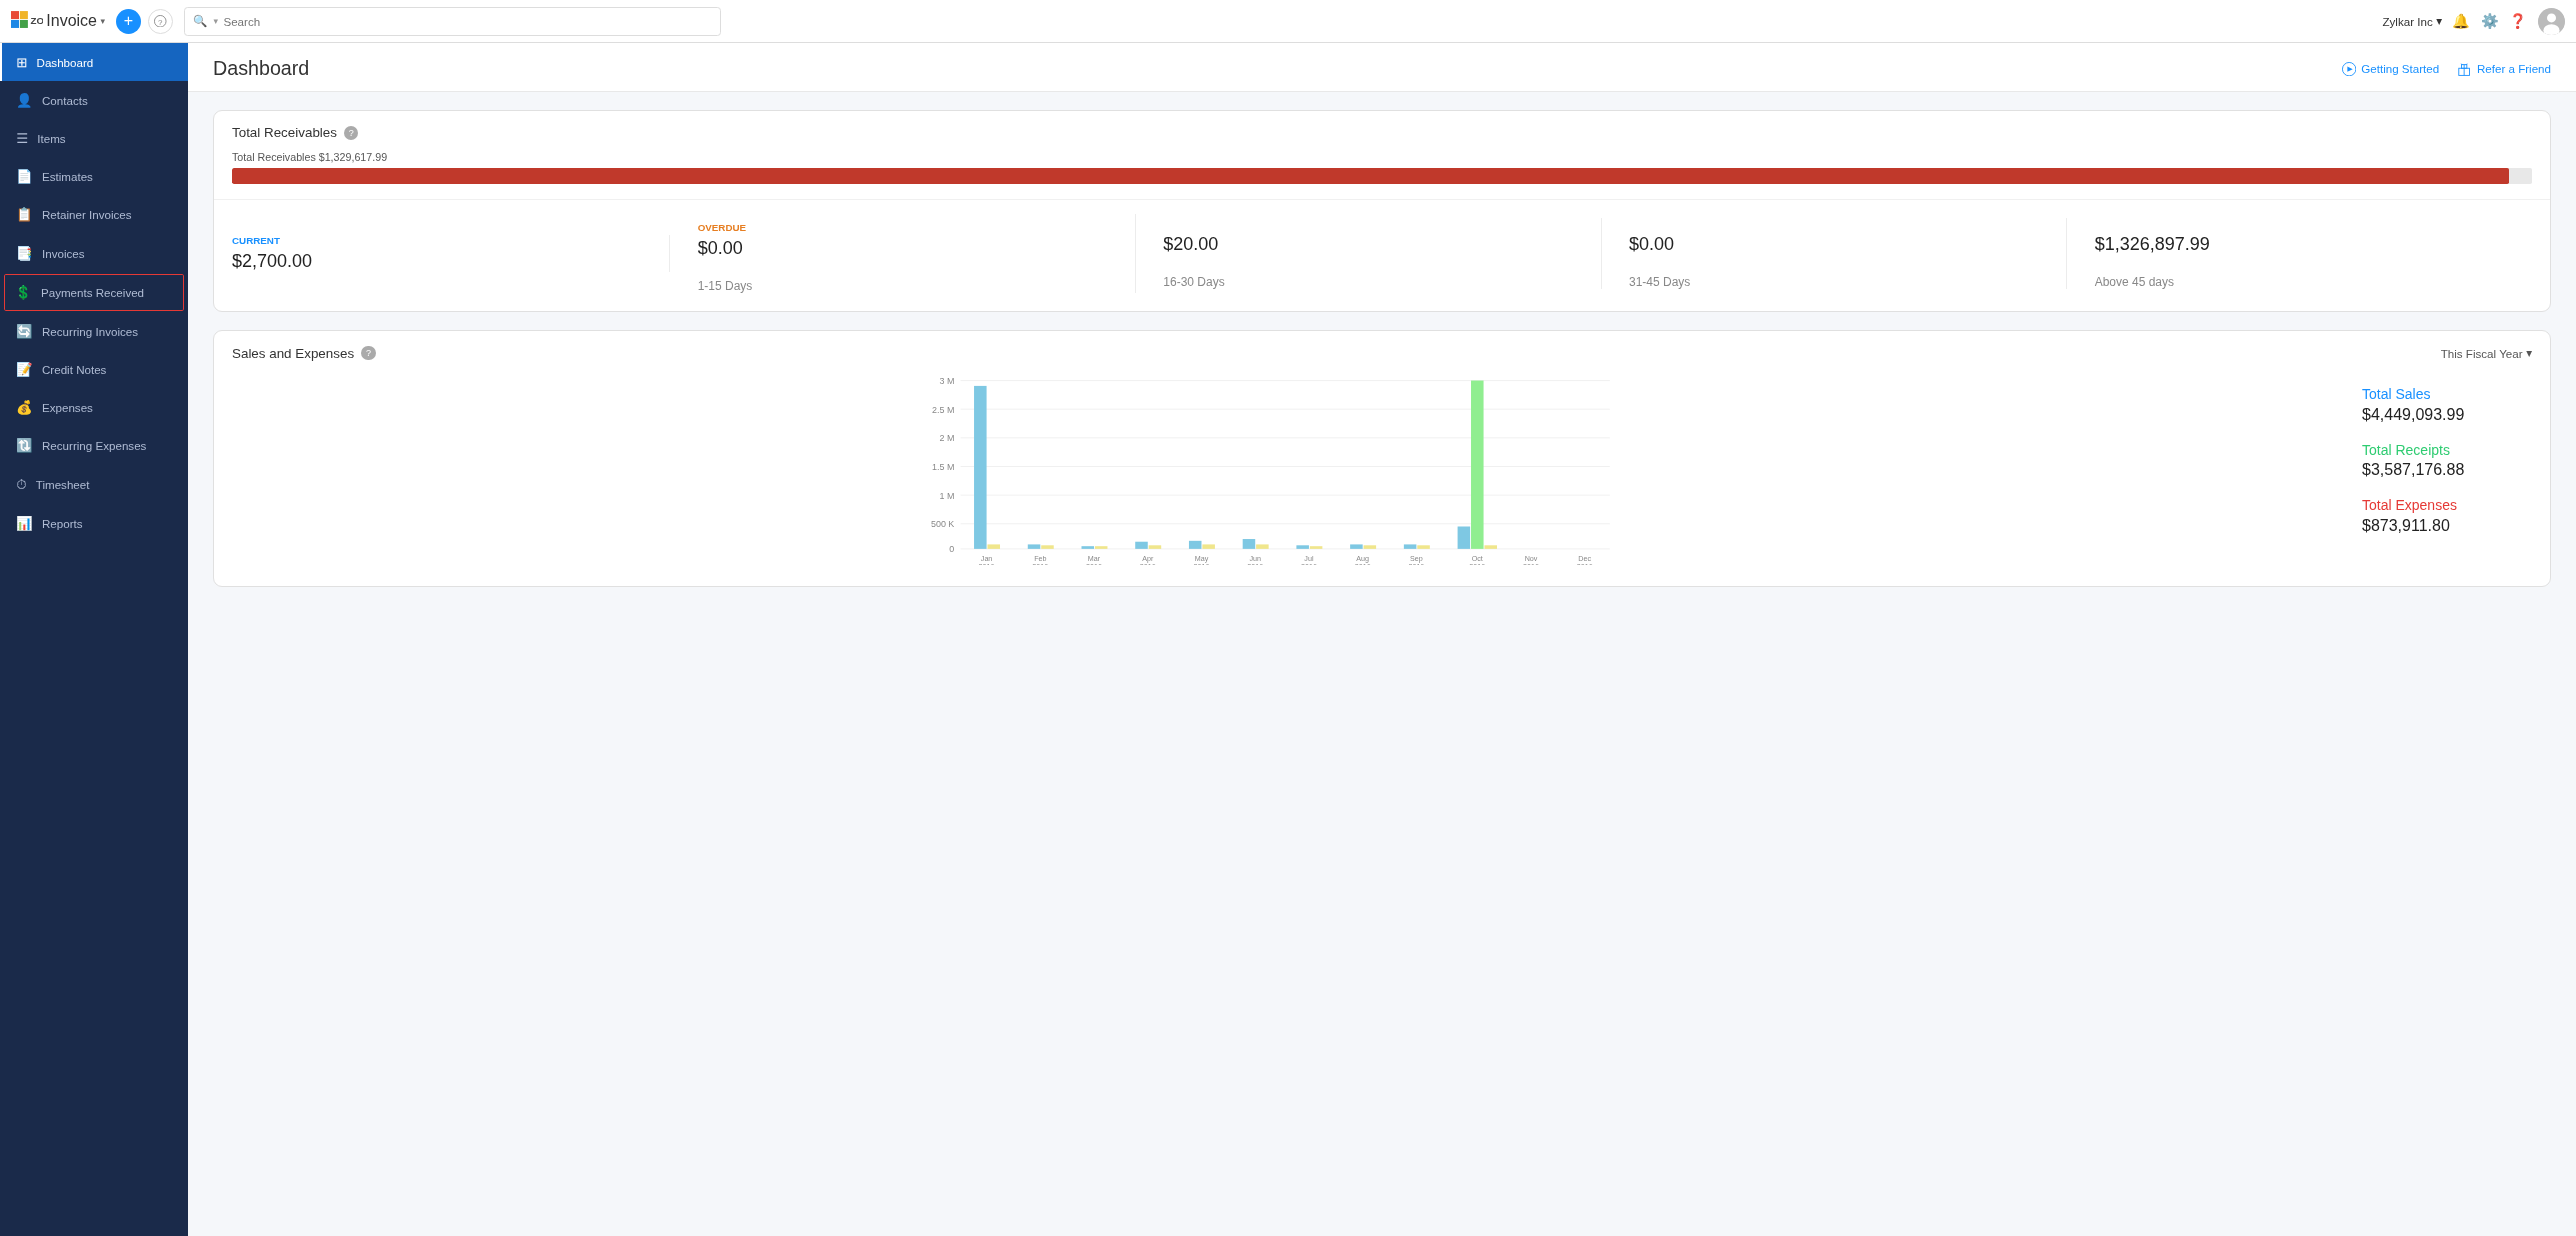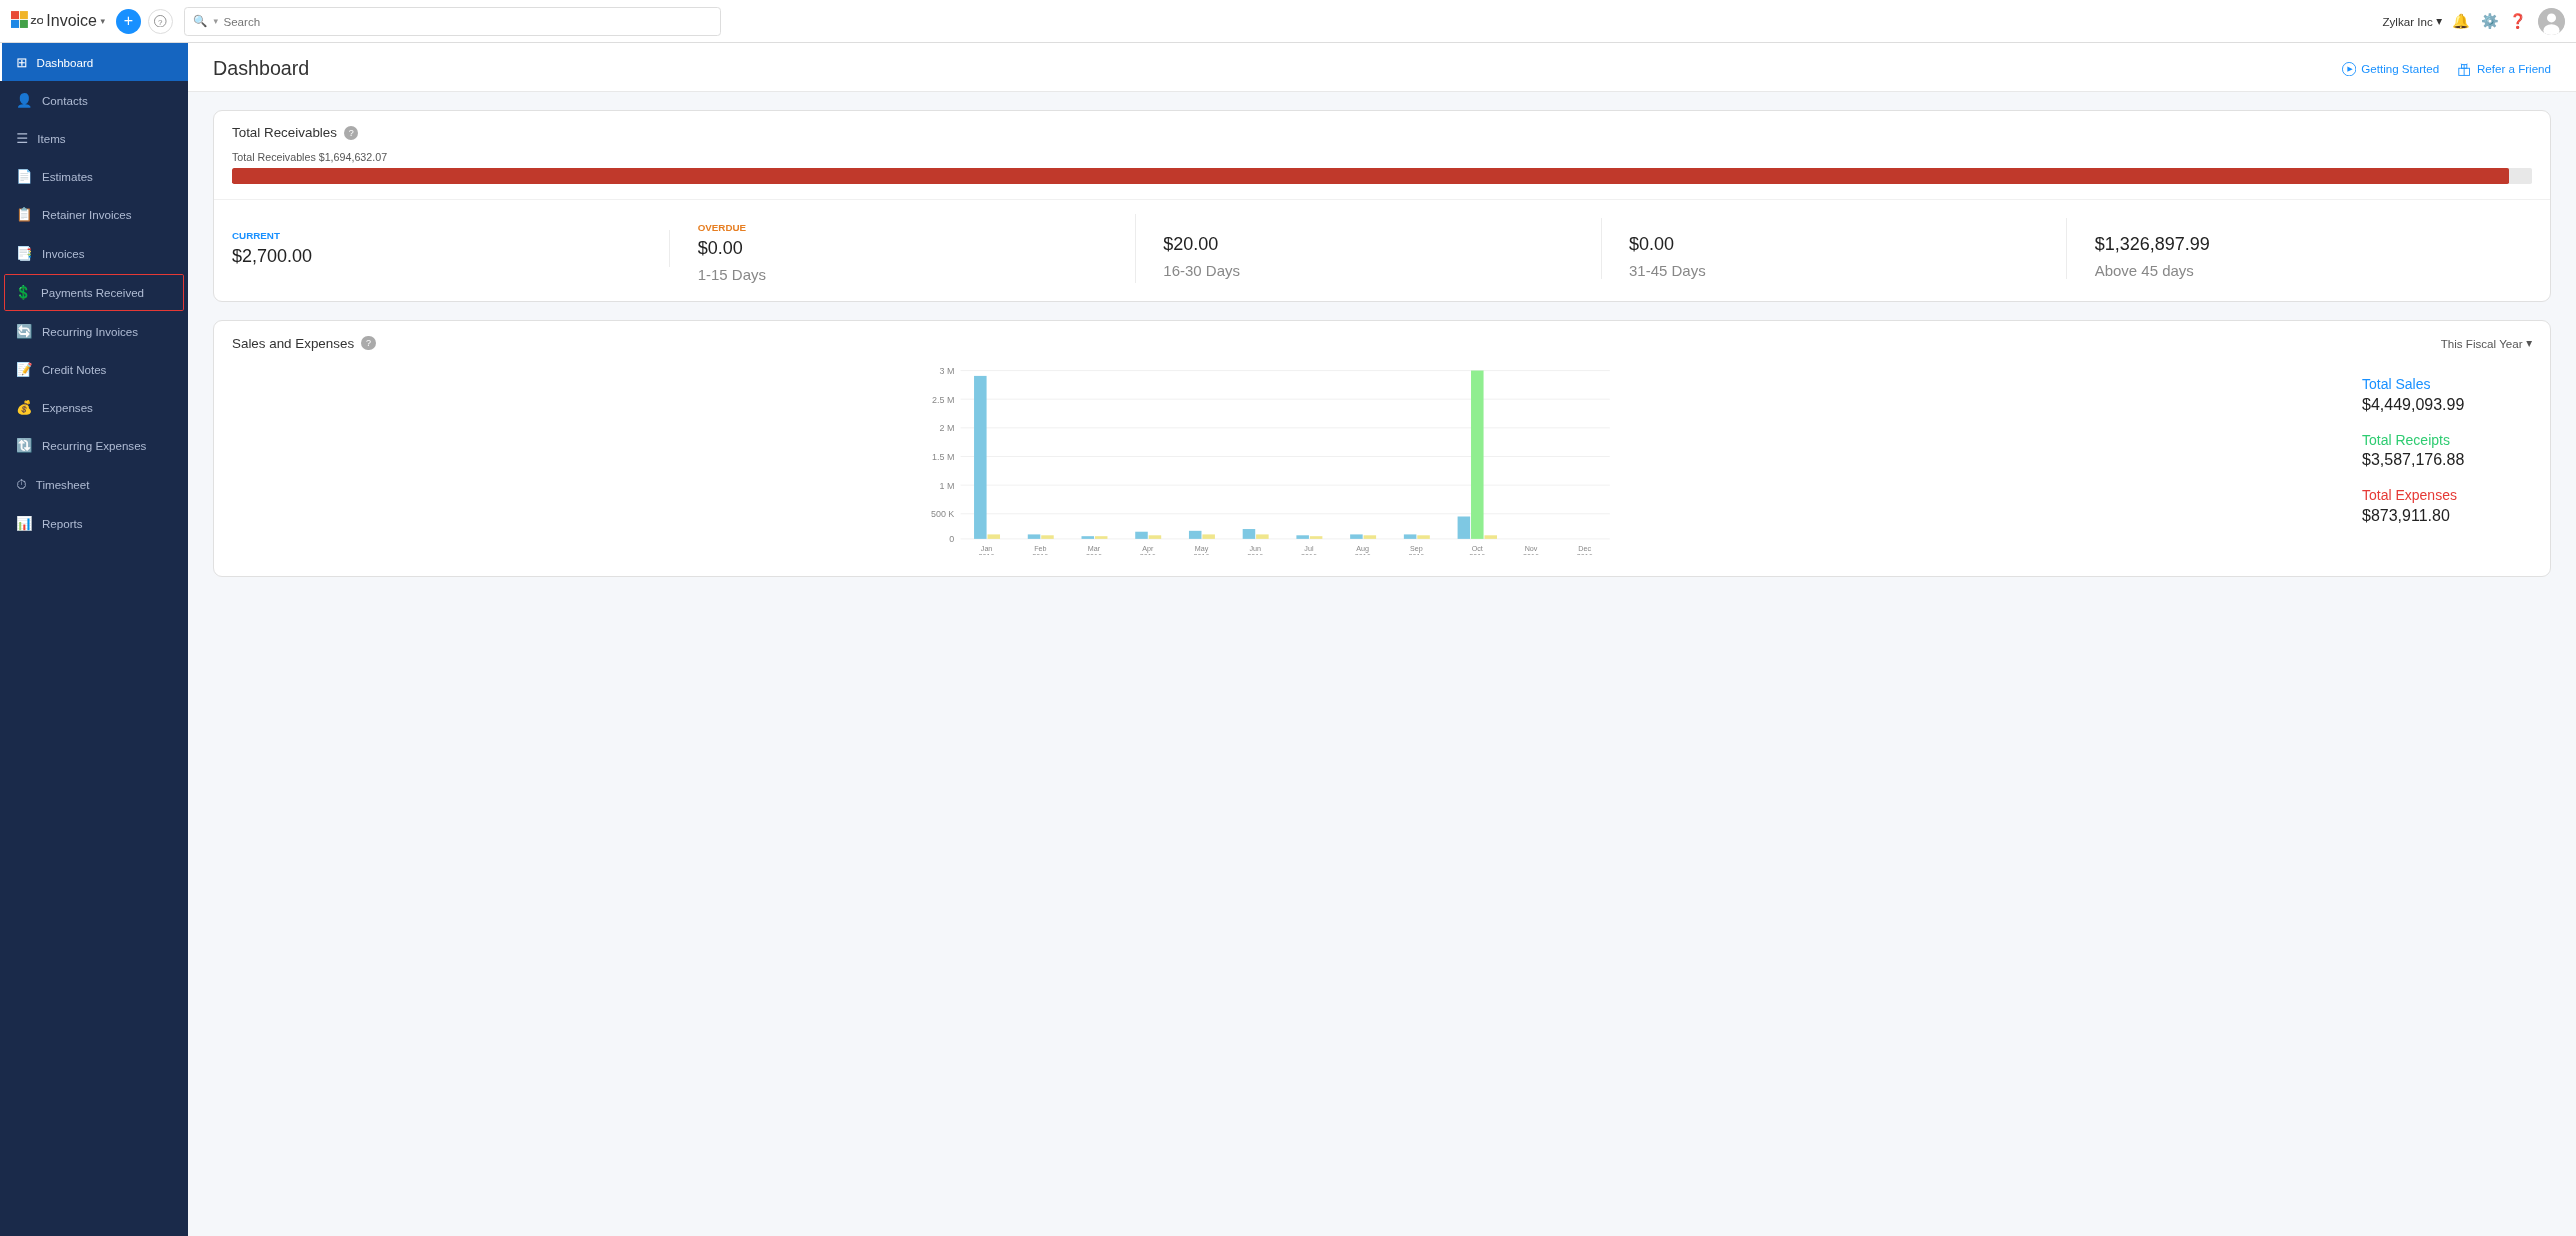--- a/index.html
+++ b/index.html
@@ -259,23 +259,23 @@
     }
     .rec-label.current { color: #1890ff; }
     .rec-label.overdue { color: #e67e22; margin-top: 8px; }
     .rec-label.neutral { color: transparent;  }
     .rec-amount {
       font-size: 18px;
       font-weight: 400;
       color: #222;
     }
     .rec-sub {
-      font-size: 15px;
+      font-size: 12px;
       color: #888;
-      margin-top: 7px;
+      margin-top: 20px;
     }
 
     
     .chart-container {
       padding: 0 18px 18px;
       display: flex;
       gap: 28px;
     }
     .chart-area {
       flex: 1;
@@ -459,21 +459,21 @@
     <div class="content-sections">
 
       <div class="card">
         <div class="card-header">
           <div class="card-title">
             <span>Total Receivables</span>
             <div class="help-icon">?</div>
           </div>
         </div>
         <div class="receivables-bar-area">
-          <div class="receivables-label">Total Receivables $1,694,632.07</div>
+          <div class="receivables-label">Total Receivables $1,329,617.99</div>
           <div class="bar-track">
             <div class="bar-fill" style="width: 99%"></div>
           </div>
         </div>
         <div class="receivables-breakdown">
           <div class="rec-item">
             <div class="rec-label current">CURRENT</div>
             <div class="rec-amount">$2,700.00</div>
           </div>
           <div class="rec-item">

